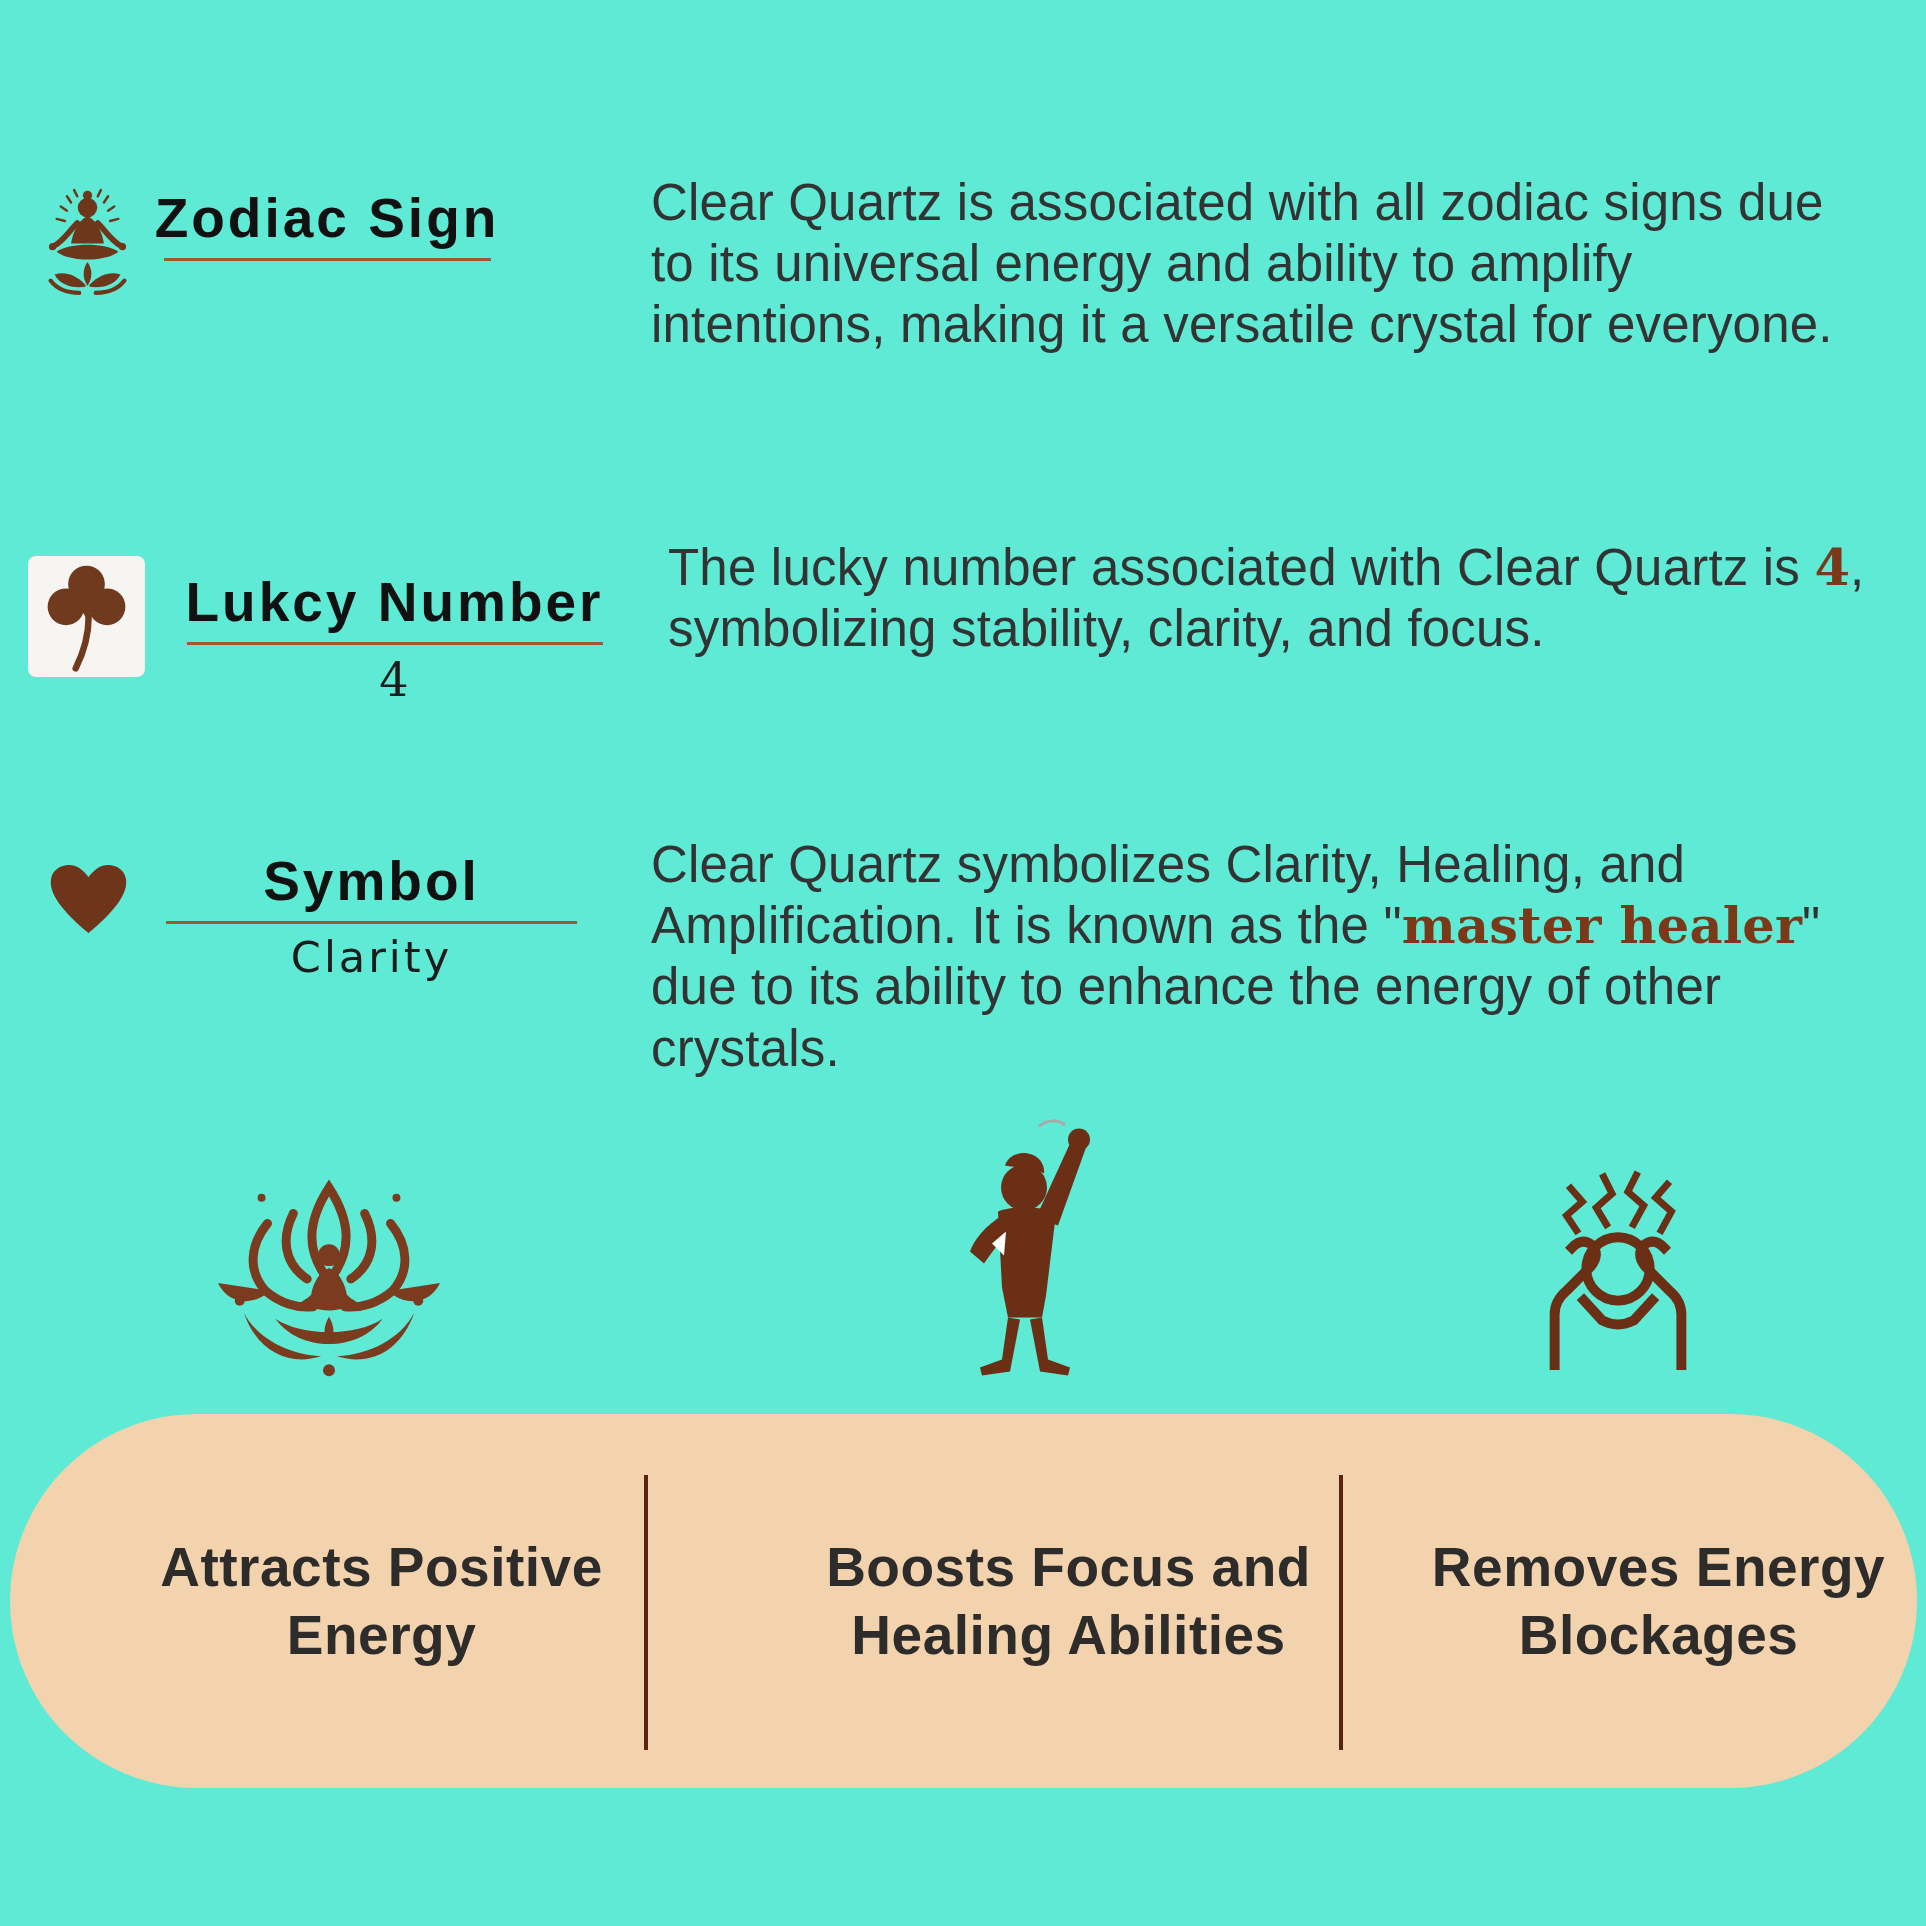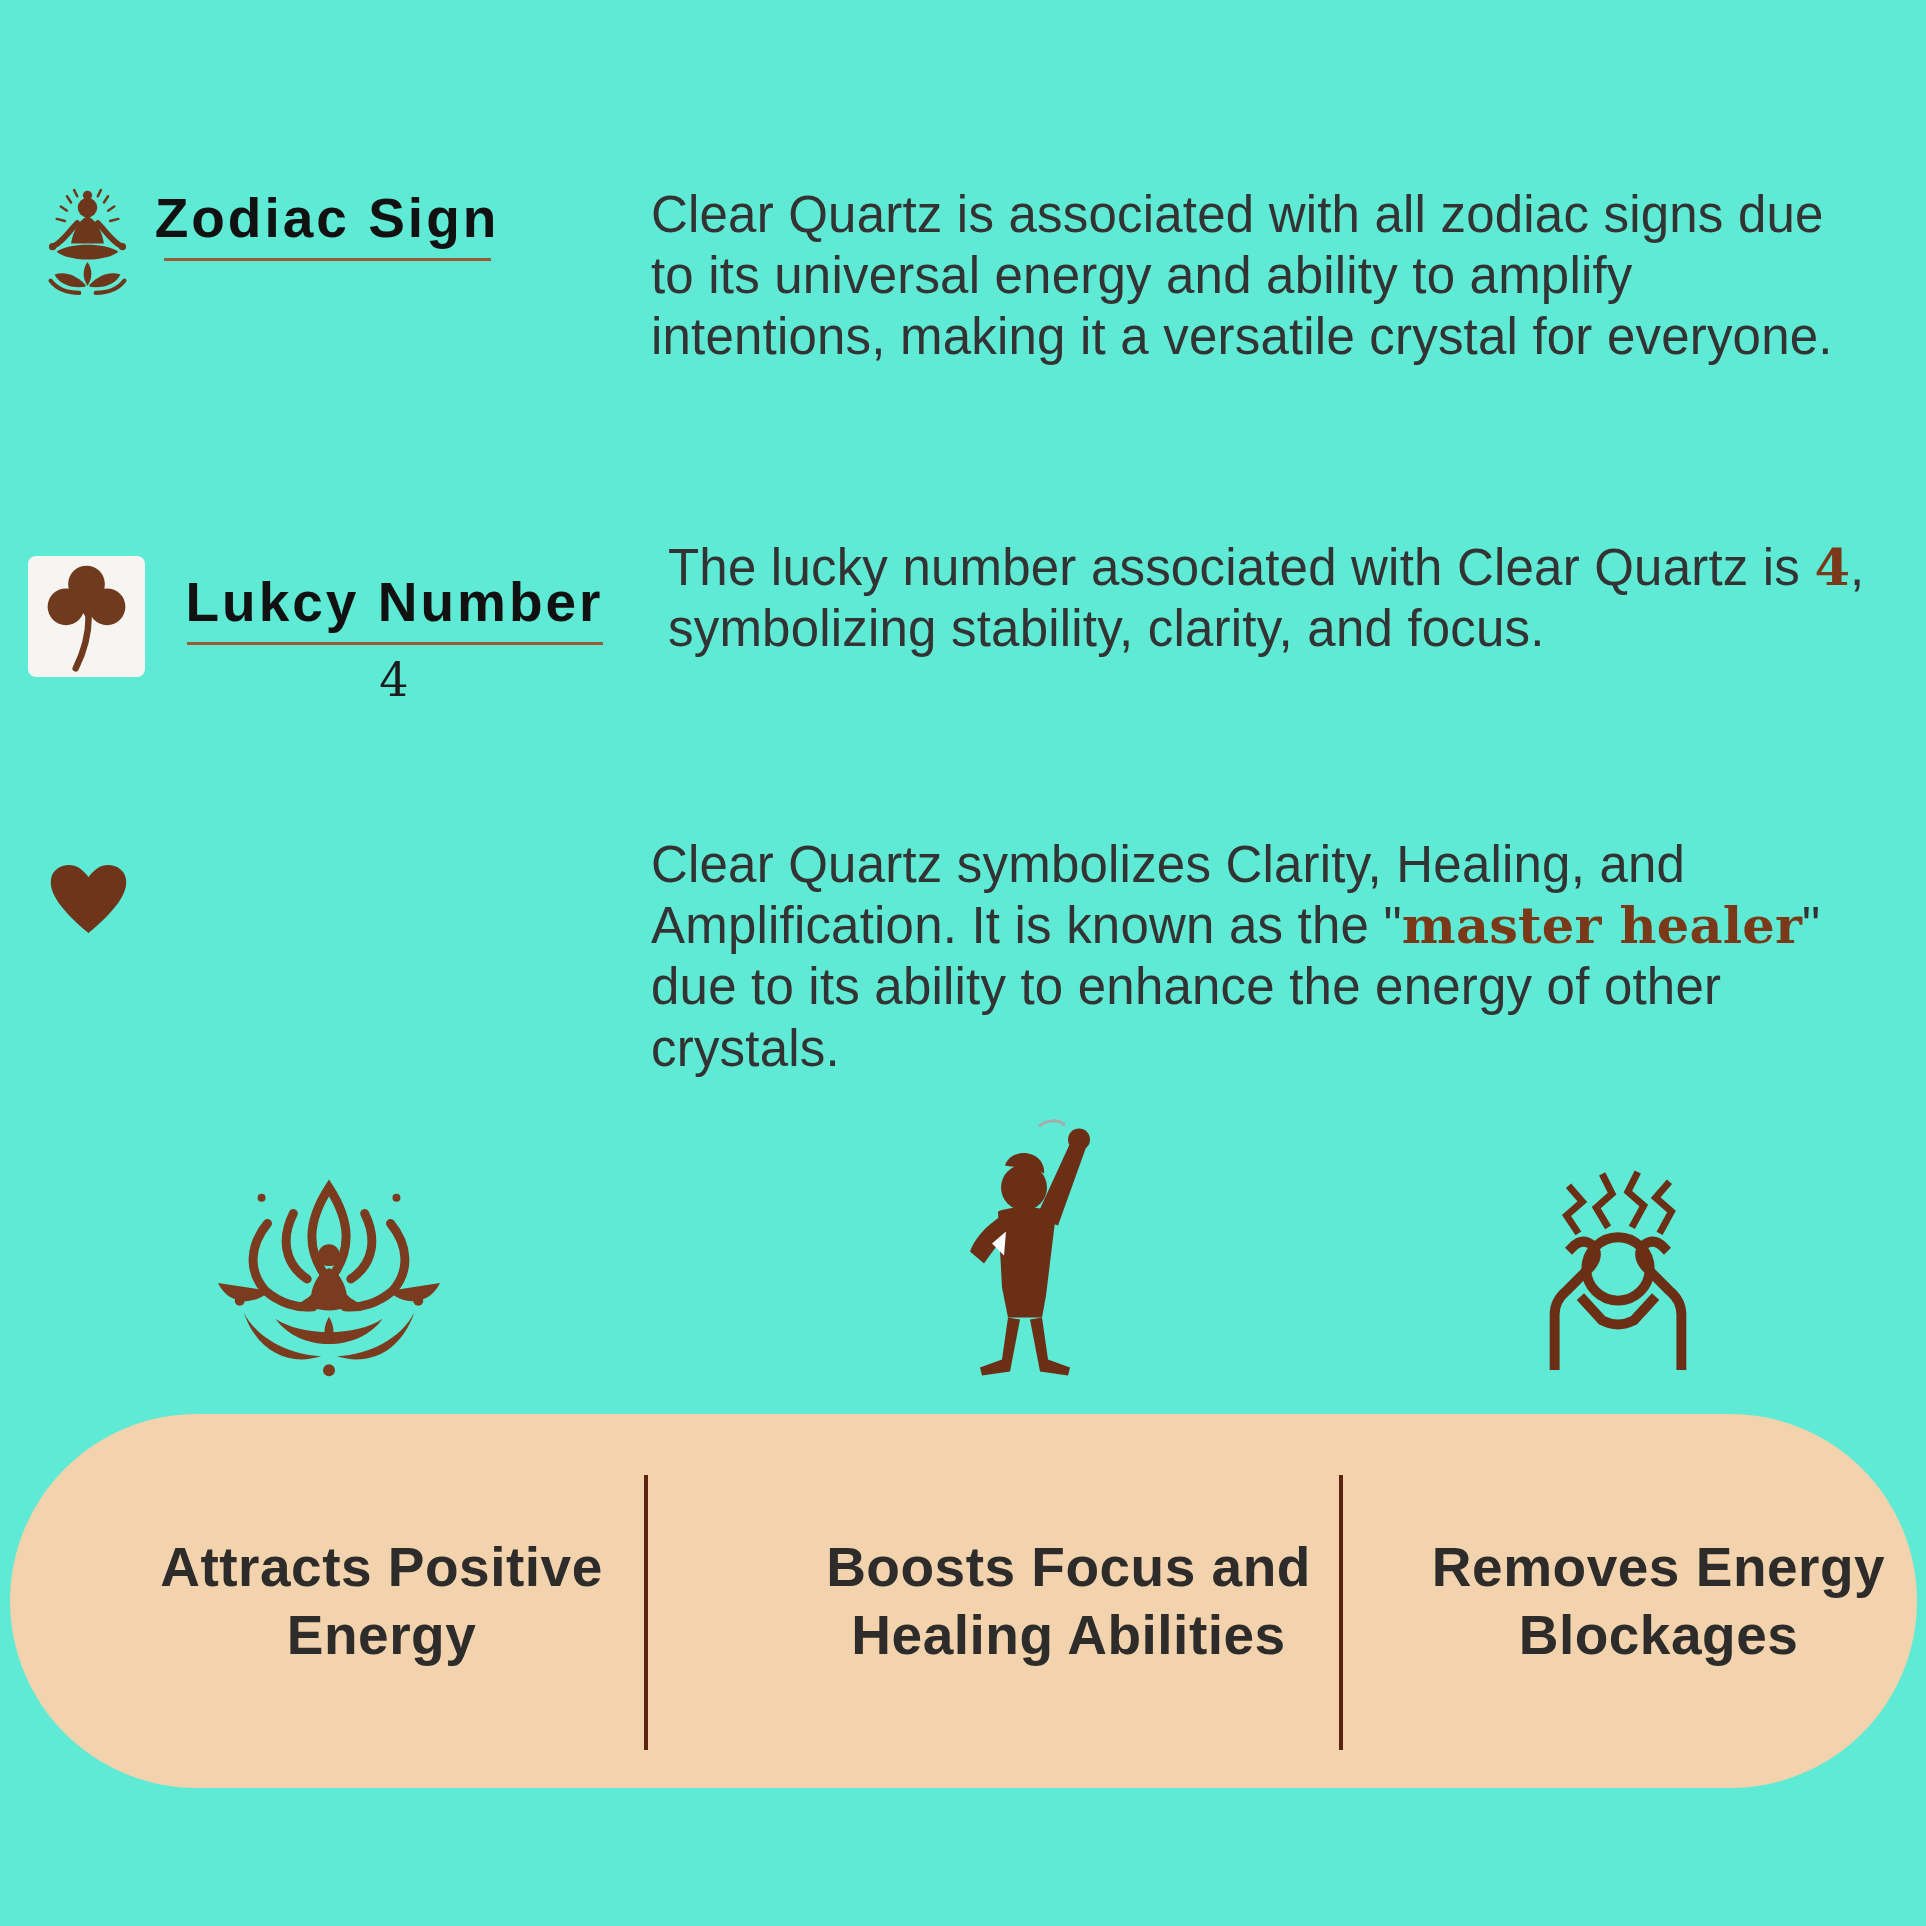--- a/index.html
+++ b/index.html
@@ -91,21 +91,21 @@
       <g stroke="#6e371b" stroke-width="4" fill="none" stroke-linecap="round">
         <path d="M14,92 C20,100 30,104 42,104"></path>
         <path d="M86,92 C80,100 70,104 58,104"></path>
       </g>
     </svg>
   </div>
   <div class="hblock" style="left:134px;top:190px;width:386px;">
     <div class="htitle">Zodiac Sign</div>
     <div class="hline" style="width:327px;"></div>
   </div>
-  <p class="para" style="left:651px;top:184px;width:1198px;"><span>Clear Quartz is associated with all zodiac signs due to its universal energy and ability to amplify intentions, making it a versatile crystal for everyone.</span><span class="accent"></span><span></span></p>
+  <p class="para" style="left:651px;top:172px;width:1198px;"><span>Clear Quartz is associated with all zodiac signs due to its universal energy and ability to amplify intentions, making it a versatile crystal for everyone.</span><span class="accent"></span><span></span></p>
 
   <div class="row-icon" style="left:28px;top:556px;width:117px;height:121px;background:#f7f5f2;border-radius:8px;">
     <svg viewBox="0 0 100 112" width="117" height="121">
       <g fill="#6f3a1d">
         <circle cx="50" cy="26" r="17"></circle>
         <circle cx="31" cy="47" r="17"></circle>
         <circle cx="69" cy="47" r="17"></circle>
         <path d="M36,34 L64,34 L50,58 Z"></path>
       </g>
       <path d="M52,56 C52,72 48,88 40,104" stroke="#6f3a1d" stroke-width="6" fill="none" stroke-linecap="round"></path>
@@ -115,20 +115,25 @@
     <div class="htitle">Lukcy Number</div>
     <div class="hline" style="width:416px;"></div>
     <div class="hvalue serif">4</div>
   </div>
   <p class="para" style="left:668px;top:537px;width:1228px;"><span>The lucky number associated with Clear Quartz is </span><span class="accent">4</span><span>, symbolizing stability, clarity, and focus.</span></p>
 
   <div class="row-icon" style="left:44px;top:857px;width:89px;height:81px;">
     <svg viewBox="0 0 100 90" width="89" height="81">
       <path d="M50,85 C20,60 5,40 8,24 C10,10 28,4 40,12 C46,16 50,22 50,22 C50,22 54,16 60,12 C72,4 90,10 92,24 C95,40 80,60 50,85 Z" fill="#6e351a"></path>
     </svg>
+  </div>
+  <div class="hblock" style="left:129px;top:853px;width:485px;">
+    <div class="htitle">Symbol</div>
+    <div class="hline" style="width:411px;"></div>
+    <div class="hvalue">Clarity</div>
   </div>
   <p class="para" style="left:651px;top:834px;width:1198px;"><span>Clear Quartz symbolizes Clarity, Healing, and Amplification. It is known as the "</span><span class="accent">master healer</span><span>" due to its ability to enhance the energy of other crystals.</span></p>
 
   <div class="mid-icon" style="left:210px;top:1170px;width:238px;height:212px;">
     <svg viewBox="0 0 240 210" width="238" height="212">
       <g stroke="#7a3b1e" fill="none" stroke-width="9" stroke-linecap="round">
         <path d="M120,16 C98,50 96,80 120,110 C144,80 142,50 120,16 Z"></path>
         <path d="M84,42 C72,66 74,92 98,108"></path>
         <path d="M156,42 C168,66 166,92 142,108"></path>
         <path d="M58,52 C40,74 38,100 56,120 C70,132 88,138 104,136"></path>

